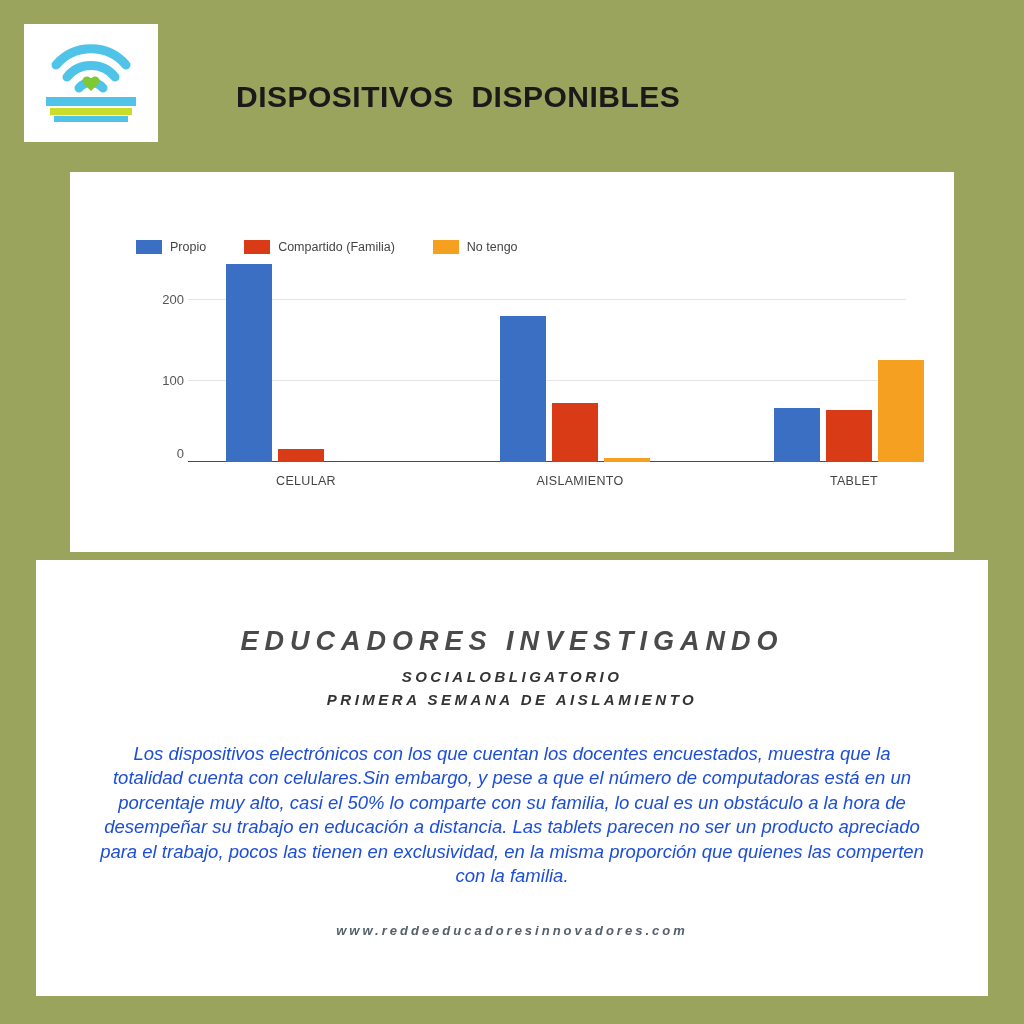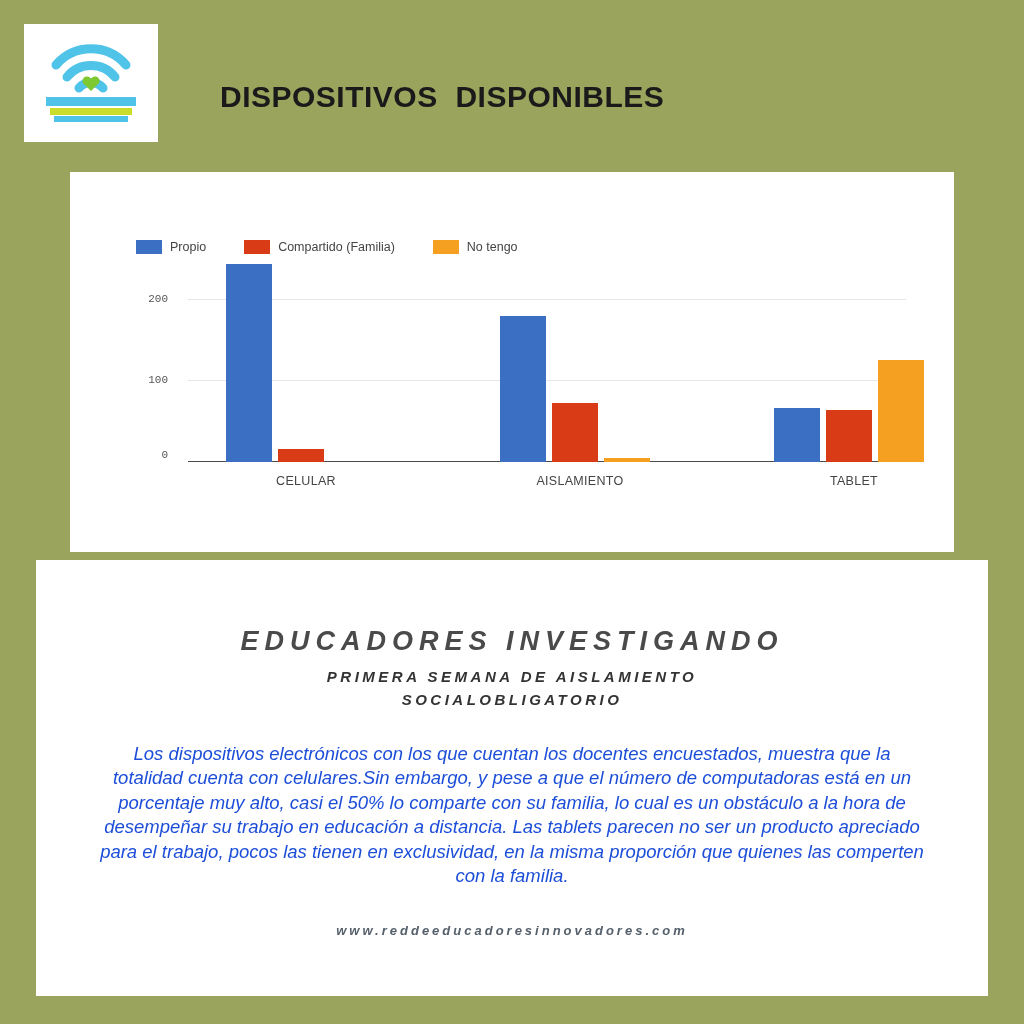--- a/index.html
+++ b/index.html
@@ -32,21 +32,21 @@
     align-items: center;
     justify-content: center;
   }
   .logo-inner {
     width: 110px;
     height: 96px;
     position: relative;
   }
   .header-title {
     position: absolute;
-    left: 220px;
+    left: 236px;
     top: 80px;
     font-size: 30px;
     font-weight: bold;
     color: #1a1a1a;
     letter-spacing: 0.5px;
     white-space: pre;
   }
 
   
   .chart-card {
@@ -97,26 +97,25 @@
     position: absolute;
     left: 0;
     bottom: 0;
     width: 100%;
     height: 1.5px;
     background: #4b4b4b;
   }
   .ytick {
     position: absolute;
     right: 100%;
-    margin-right: 20px;
+    margin-right: 4px;
     transform: translateY(-50%);
-    font-size: 11px;
+    font-size: 13px;
     color: #555;
     white-space: nowrap;
-    font-family: Liberation Mono, monospace;
   }
   .group {
     position: absolute;
     bottom: 0;
     height: 100%;
   }
   .bars {
     position: absolute;
     bottom: 0;
     left: 0;
@@ -260,20 +259,20 @@
           <div class="bar" style="height:102px; background:#f5a021;"></div>
         </div>
         <div class="xtick">TABLET</div>
       </div>
     </div>
   </div>
 
   <div class="text-card">
     <div class="brand-title">EDUCADORES INVESTIGANDO</div>
     <div class="brand-sub">
+      <div>SOCIALOBLIGATORIO</div>
       <div>PRIMERA SEMANA DE AISLAMIENTO</div>
-      <div>SOCIALOBLIGATORIO</div>
     </div>
     <div class="body-text">Los dispositivos electrónicos  con los que cuentan los docentes encuestados, muestra que la totalidad cuenta con celulares.Sin embargo, y pese a que el número de computadoras está en un porcentaje muy alto, casi el 50% lo comparte con su familia, lo cual es un obstáculo a la hora de desempeñar su trabajo en educación a distancia. Las tablets parecen no  ser un producto apreciado para el  trabajo, pocos las tienen en exclusividad, en la misma proporción que quienes las comperten con la familia.</div>
     <div class="site">www.reddeeducadoresinnovadores.com</div>
   </div>
 
 </div>
 
 </body></html>

